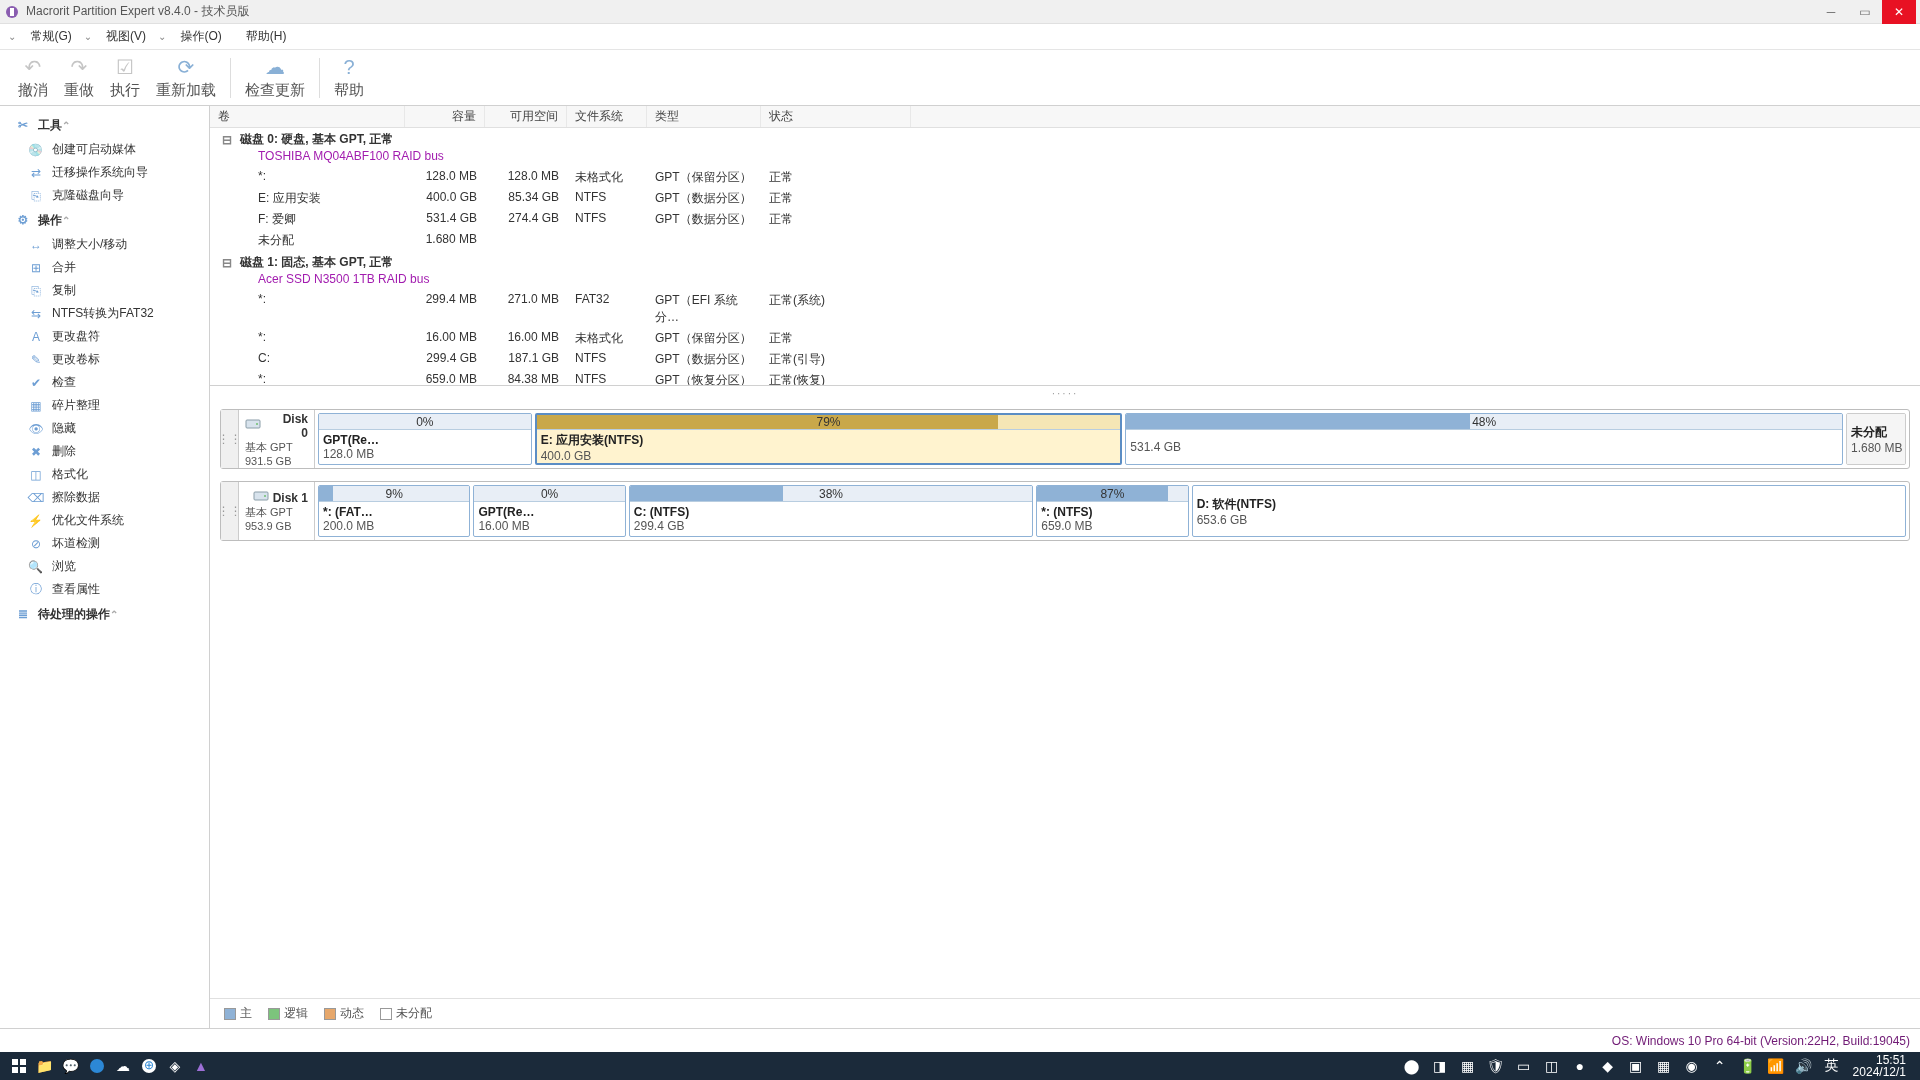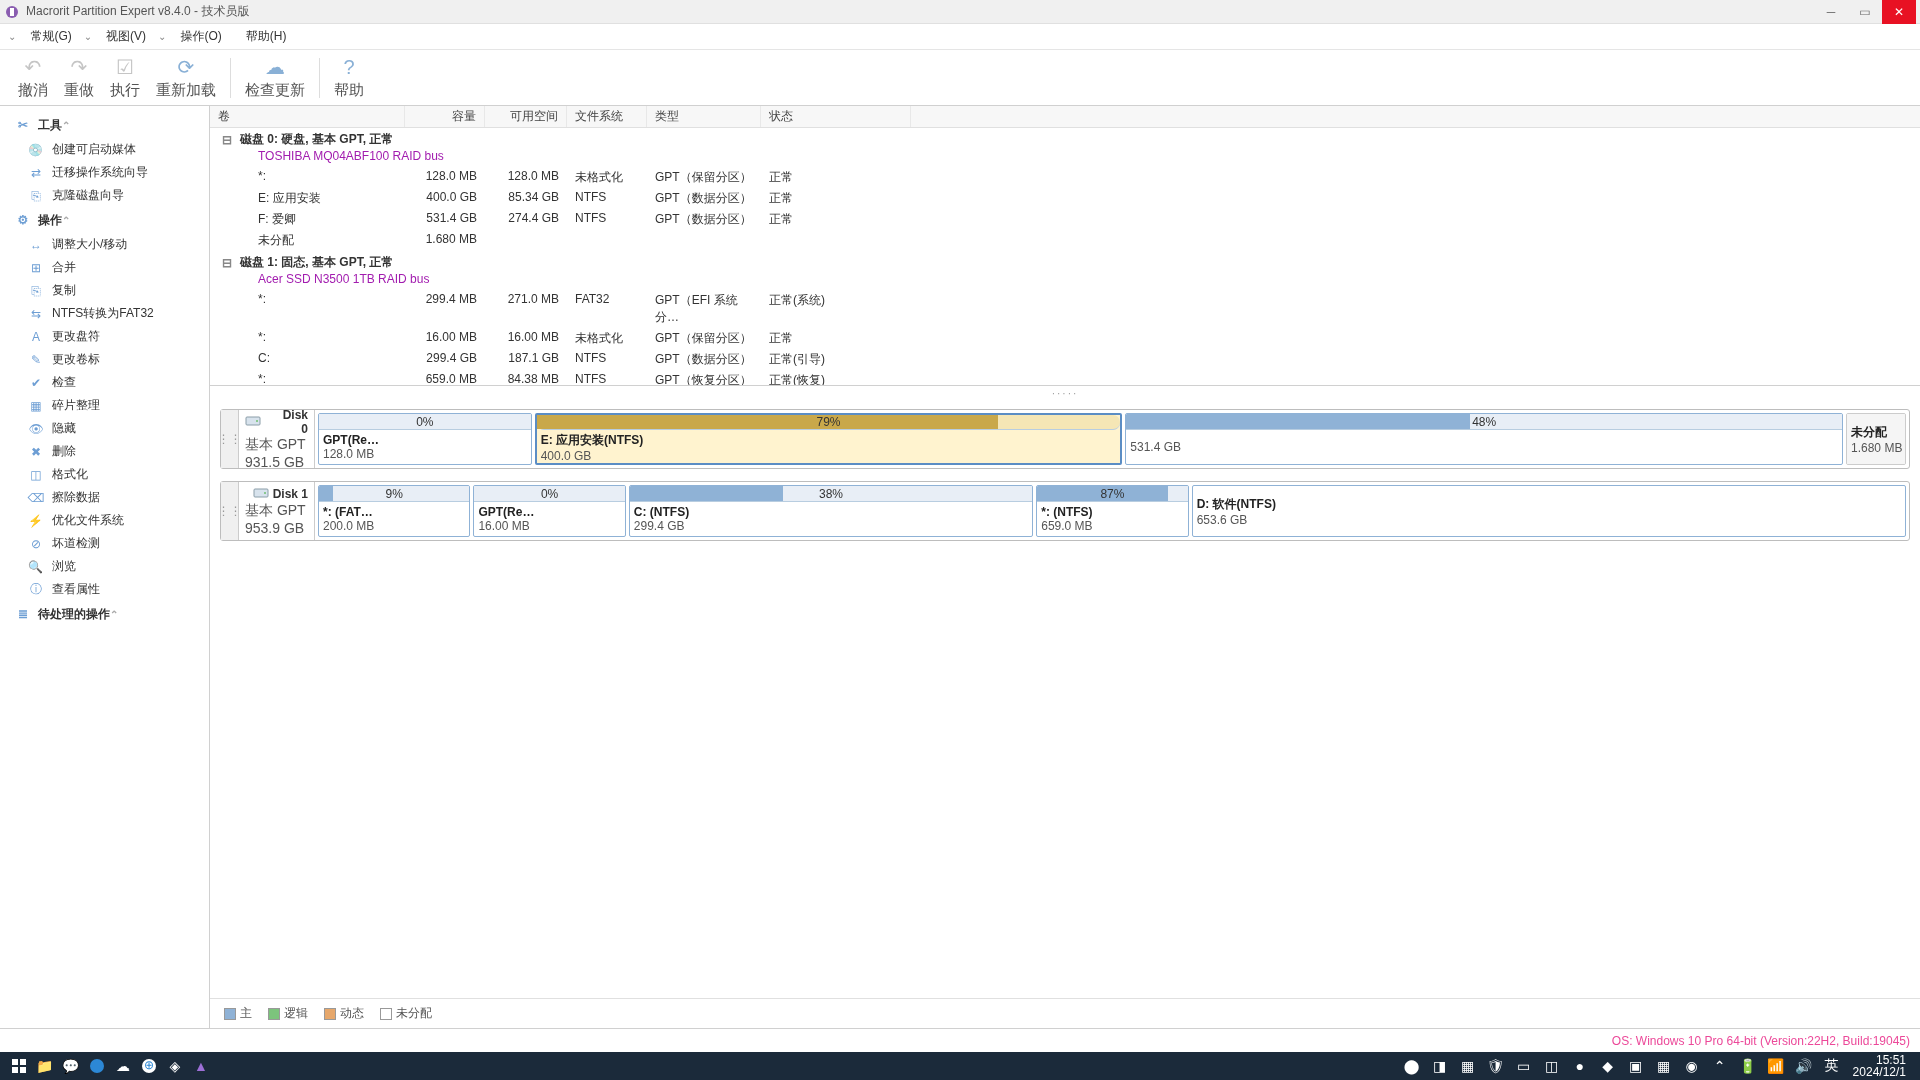--- a/index.html
+++ b/index.html
@@ -41,39 +41,39 @@
 .disksub { padding: 0 8px 4px 48px; color: #a21caf; }
 .vrow { display: flex; padding: 1px 0; }
 .vrow .col { padding: 1px 8px; color: #333; }
 .vrow .col-vol { padding-left: 48px; }
 .diskmap-area { flex: 1; padding: 8px 10px 4px 10px; overflow-y: auto; }
 .splitter-dots { text-align: center; color: #999; padding: 2px 0; font-size: 10px; letter-spacing: 2px; }
 .diskblock { display: flex; align-items: stretch; border: 1px solid #bdbdbd; border-radius: 3px; margin-bottom: 12px; height: 60px; background: #fff; }
 .diskblock .handle { width: 18px; background: #f0f0f0; border-right: 1px solid #ccc; display: flex; align-items: center; justify-content: center; color: #999; cursor: pointer; }
 .diskblock .dlabel { width: 76px; padding: 4px 6px; border-right: 1px solid #ccc; display: flex; flex-direction: column; justify-content: center; }
 .diskblock .dlabel .dname { font-weight: bold; color: #333; text-align: right; }
-.diskblock .dlabel .dsrow { color: #555; font-size: 14px; }
+.diskblock .dlabel .dsrow { color: #555; font-size: 11px; }
 .diskblock .parts { flex: 1; display: flex; gap: 3px; padding: 3px; }
 .part { border: 1px solid #8fb2d6; border-radius: 2px; display: flex; flex-direction: column; min-width: 44px; overflow: hidden; cursor: pointer; }
 .part.selected { border: 2px solid #5b8dc4; background: #fff3cf; }
 .part .pbar { height: 16px; display: flex; align-items: center; justify-content: center; background: #e8eef6; position: relative; font-size: 11px; color: #333; border-bottom: 1px solid #b8cde0; }
 .part .pbar .pfill { position: absolute; left: 0; top: 0; bottom: 0; background: #8fb2d6; }
-.part.selected .pbar { background: #f5e6b5; border-radius: 7px; }
+.part.selected .pbar { background: #f5e6b5; }
 .part.selected .pbar .pfill { background: #c9a84a; }
 .part .pbar .ppct { position: relative; z-index: 1; }
 .part .pinfo { flex: 1; padding: 2px 4px; font-size: 11px; display: flex; flex-direction: column; justify-content: center; }
 .part.selected .pinfo { background: #fff3cf; }
 .part .pinfo .pn { font-weight: bold; color: #222; white-space: nowrap; overflow: hidden; text-overflow: ellipsis; }
 .part .pinfo .ps { color: #555; white-space: nowrap; }
 .part.unalloc { border: 1px solid #ccc; }
 .part.unalloc .pinfo { background: #f5f5f5; }
 .legend { padding: 6px 14px; display: flex; gap: 16px; align-items: center; border-top: 1px solid #e0e0e0; }
 .legend .lg { display: flex; align-items: center; gap: 4px; color: #555; }
 .legend .lbox { width: 12px; height: 12px; border: 1px solid #999; }
-.statusbar { height: 24px; background: #fff; border-top: 1px solid #d0d0d0; display: flex; align-items: center; justify-content: flex-end; padding: 0 10px; color: #ec4899; font-size: 12px; }
+.statusbar { height: 24px; background: #fff; border-top: 1px solid #d0d0d0; display: flex; align-items: center; justify-content: flex-end; padding: 0 10px; color: #701a75; font-size: 12px; }
 .taskbar { height: 28px; background: #1b2a3a; display: flex; align-items: center; color: #fff; padding: 0 6px; }
 .taskbar .tbicon { width: 26px; height: 26px; display: flex; align-items: center; justify-content: center; cursor: pointer; font-size: 14px; border-radius: 2px; }
 .taskbar .spacer { flex: 1; }
 .taskbar .tray { display: flex; align-items: center; gap: 2px; }
 .taskbar .clock { text-align: right; padding: 0 8px; font-size: 11px; line-height: 12px; }
 .diskicon-svg { width: 16px; height: 12px; }
 </style>
 </head>
 <body>
 

